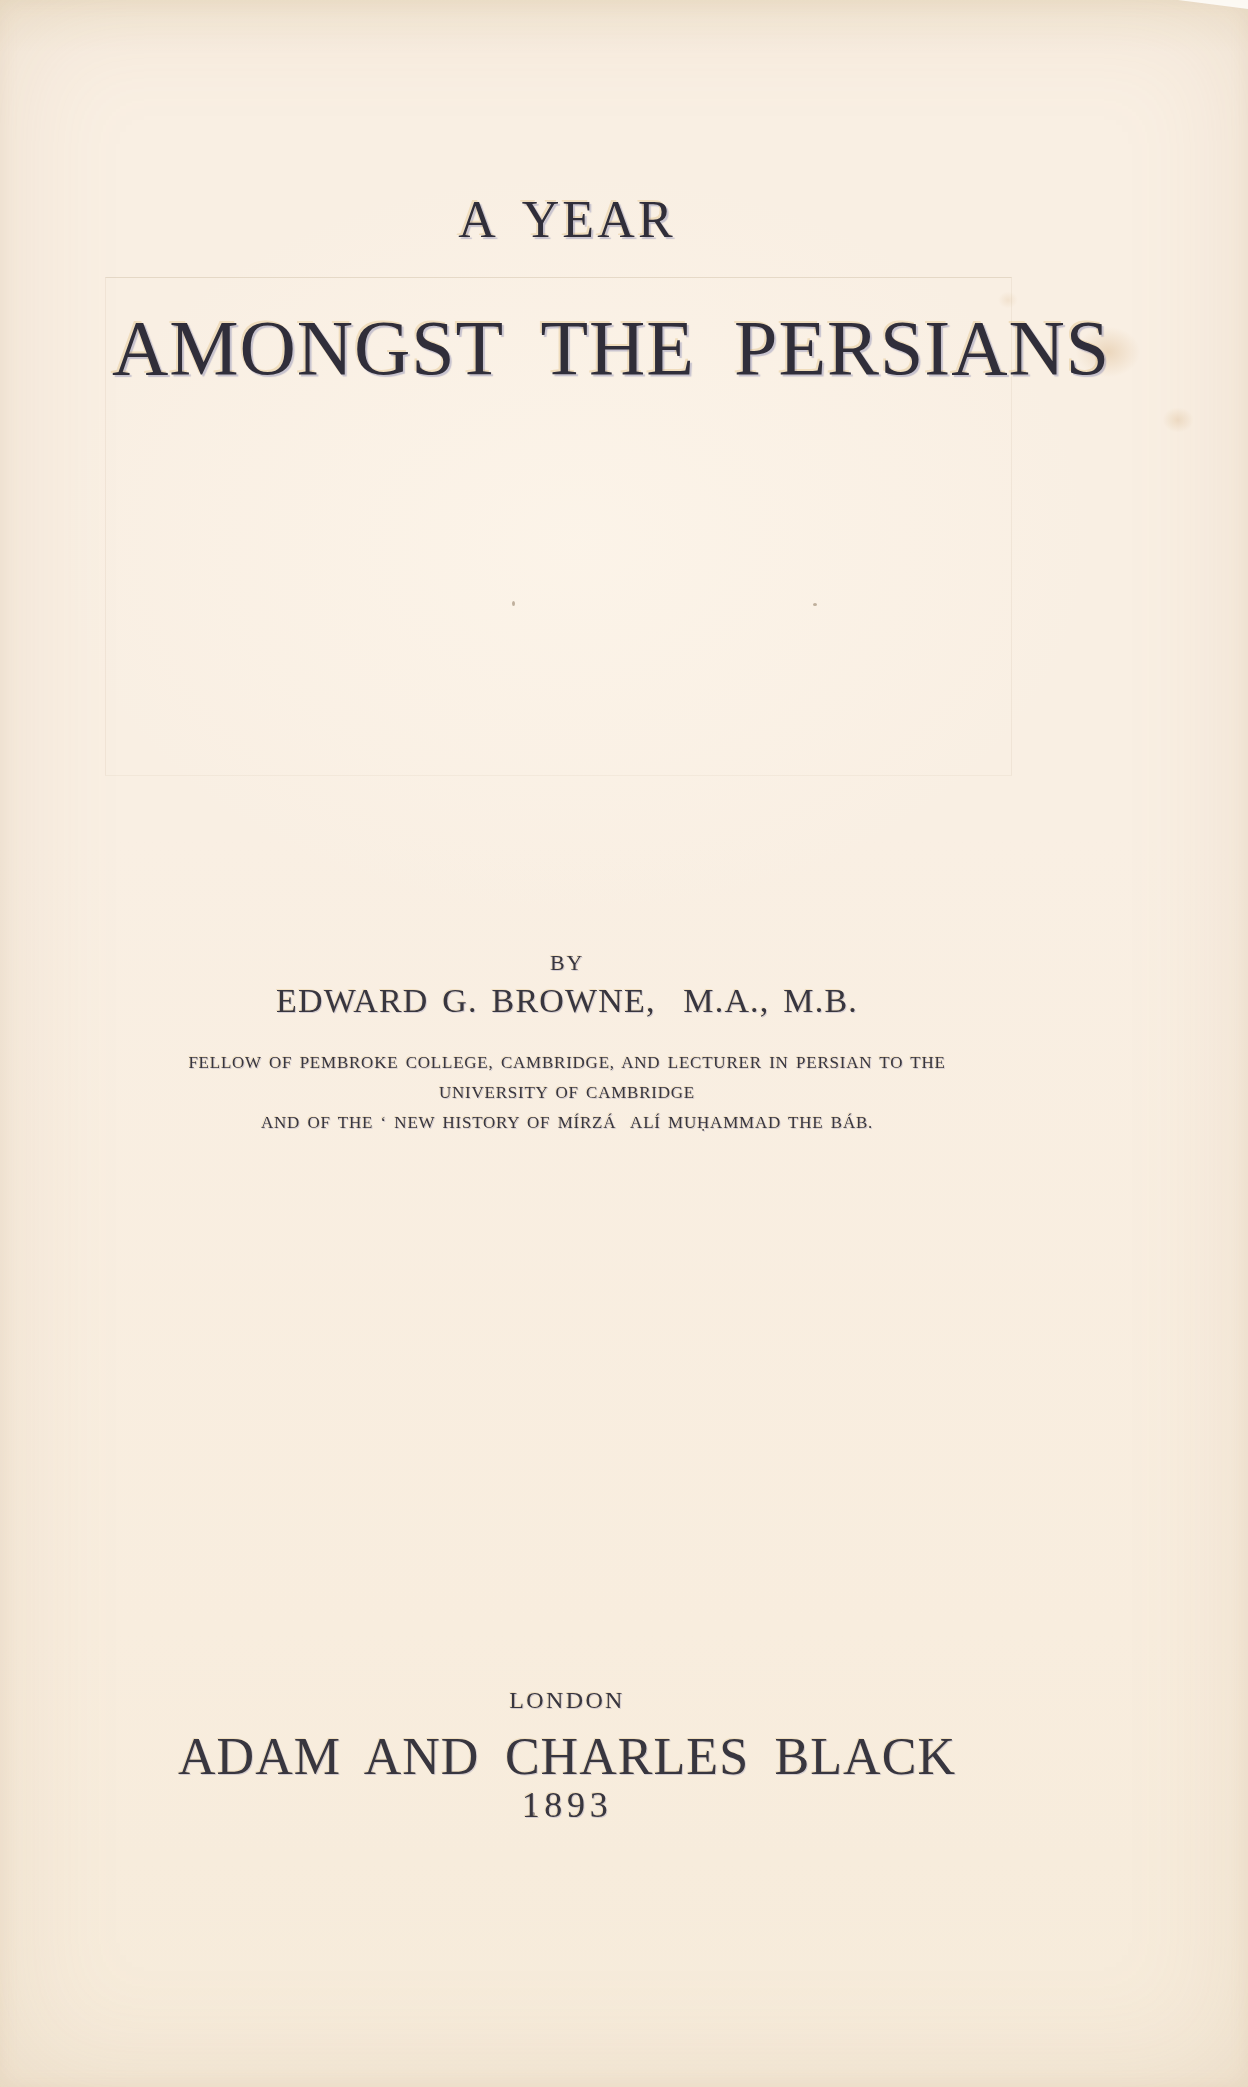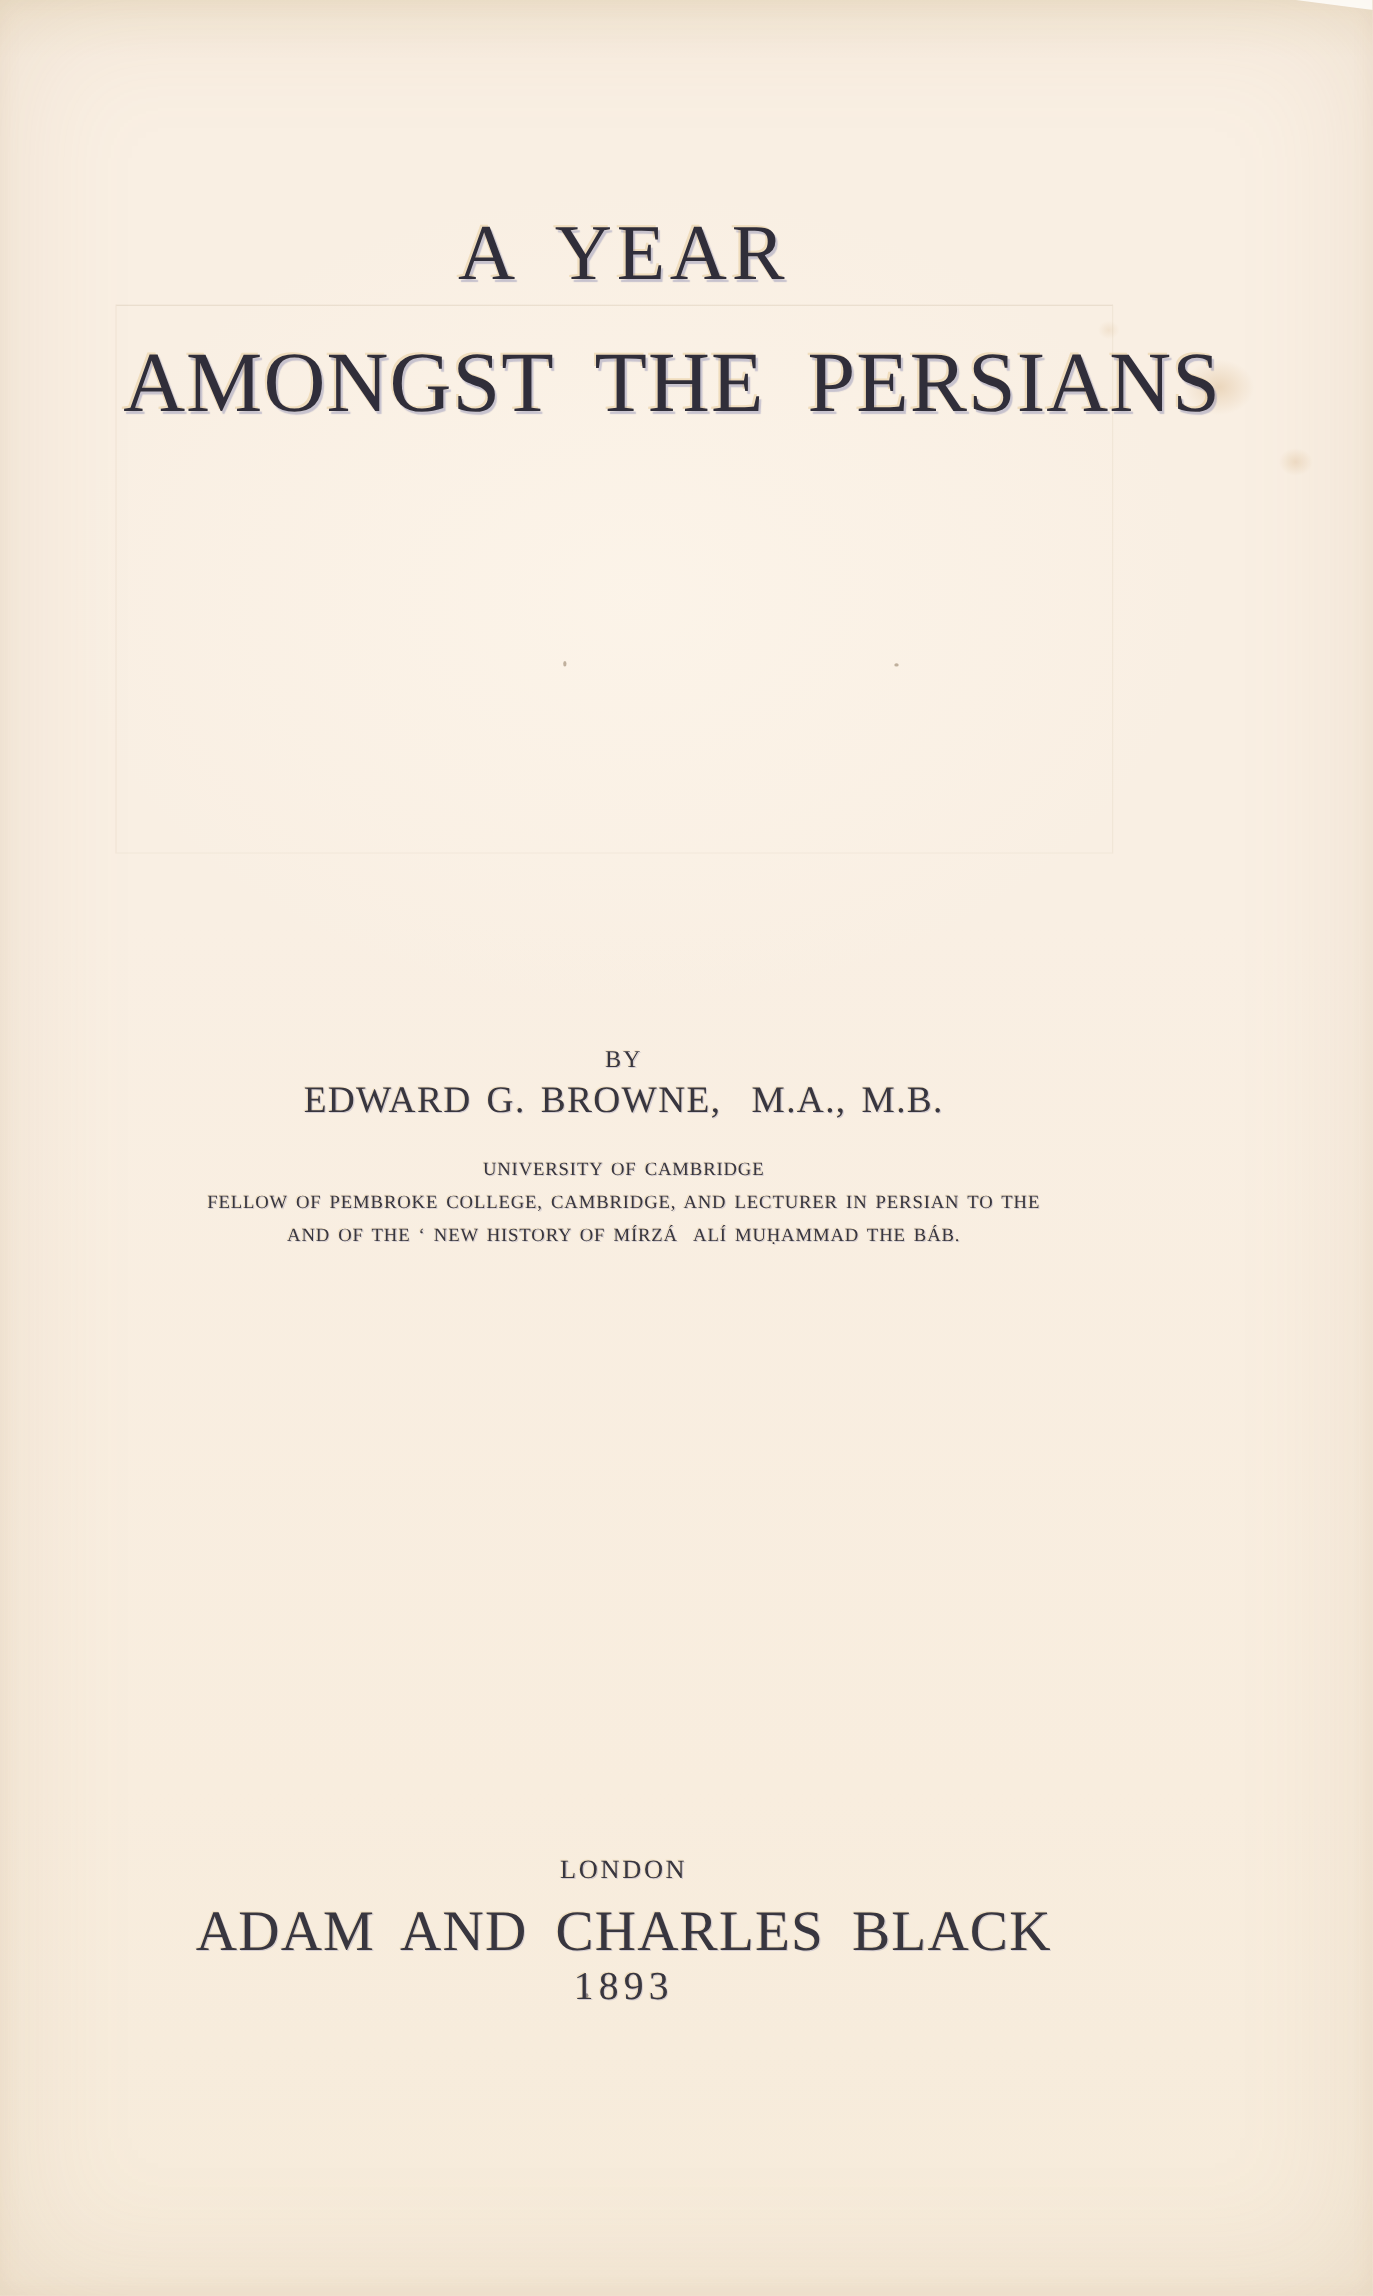--- a/index.html
+++ b/index.html
@@ -66,21 +66,21 @@
     color: #302e3a;
     text-shadow: -2px -2px 0 rgba(214,168,76,0.26), 2px 2px 1px rgba(70,76,148,0.28);
   }
   .ink {
     color: #38363f;
     text-shadow: -1px -1px 0 rgba(214,168,76,0.20), 1px 1px 0 rgba(70,76,148,0.20);
   }
 
   .title-line-1 {
     top: 194px;
-    font-size: 72px; line-height: 1;
+    font-size: 52px; line-height: 1;
     letter-spacing: 0.06em; word-spacing: 0.22em;
   }
   .title-line-2 {
     top: 309px;
     font-size: 78px; line-height: 1;
     letter-spacing: 0.012em; word-spacing: 0.24em; padding-left: 44px;
   }
 
   .subtitle-block {
     top: 500px;
@@ -140,22 +140,22 @@
     <div class="title-line-1 ink-big">A YEAR</div>
 
     <div class="title-line-2 ink-big">AMONGST THE PERSIANS</div>
 
 
     <div class="byline-label ink">BY</div>
 
     <div class="author-name ink">EDWARD G. BROWNE,  M.A., M.B.</div>
 
     <div class="credentials-block ink">
+      <div class="cred-line">FELLOW OF PEMBROKE COLLEGE, CAMBRIDGE, AND LECTURER IN PERSIAN TO THE</div>
       <div class="cred-line">UNIVERSITY OF CAMBRIDGE</div>
-      <div class="cred-line">FELLOW OF PEMBROKE COLLEGE, CAMBRIDGE, AND LECTURER IN PERSIAN TO THE</div>
       <div class="cred-line">AND OF THE ‘ NEW HISTORY OF MÍRZÁ  ALÍ MUḤAMMAD THE BÁB.</div>
     </div>
 
     <div class="imprint-city ink">LONDON</div>
 
     <div class="imprint-publisher ink">ADAM AND CHARLES BLACK</div>
 
     <div class="imprint-year ink">1893</div>
 
   </div>

